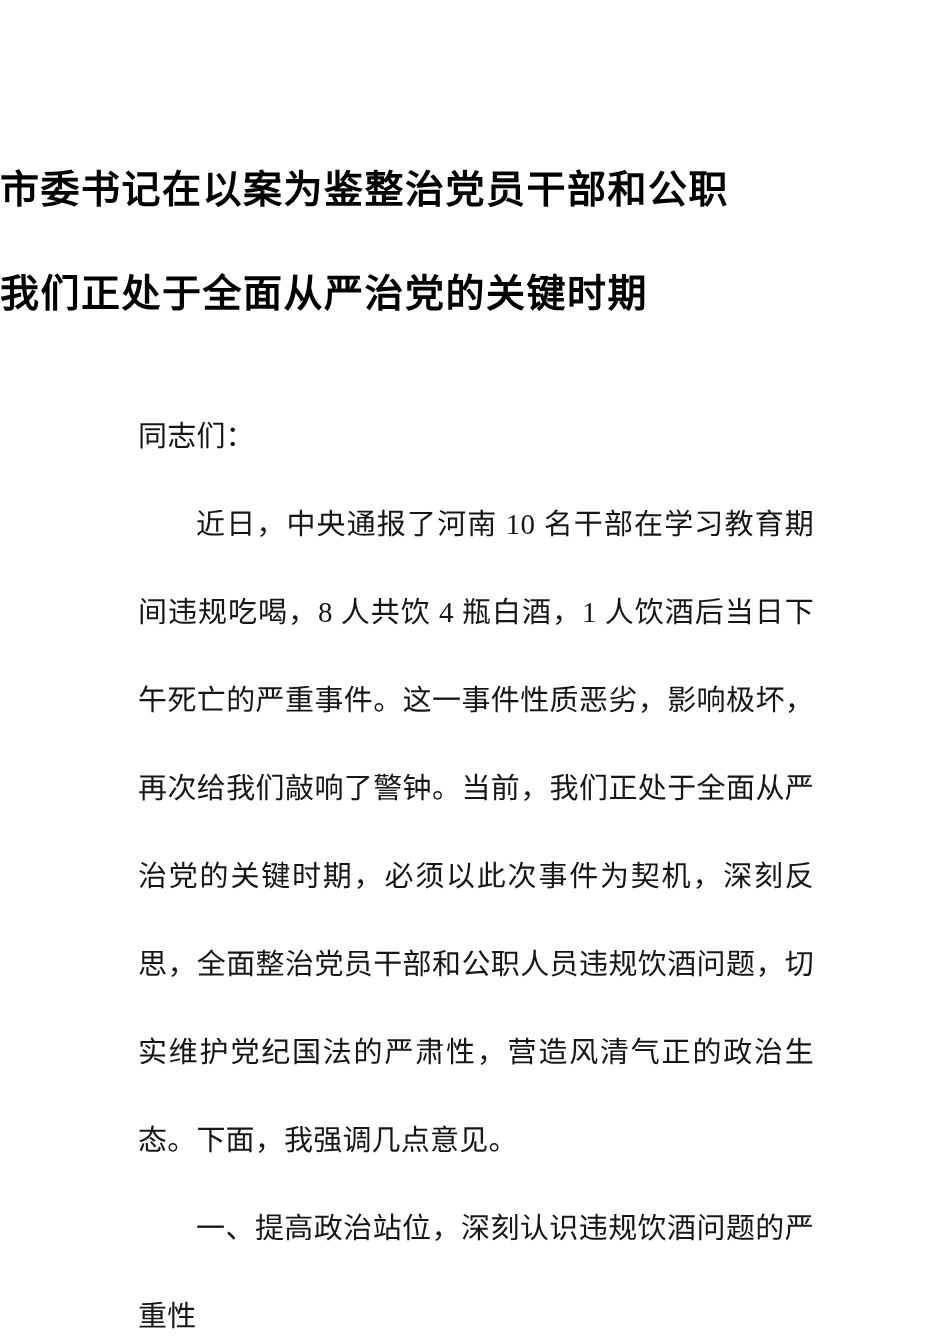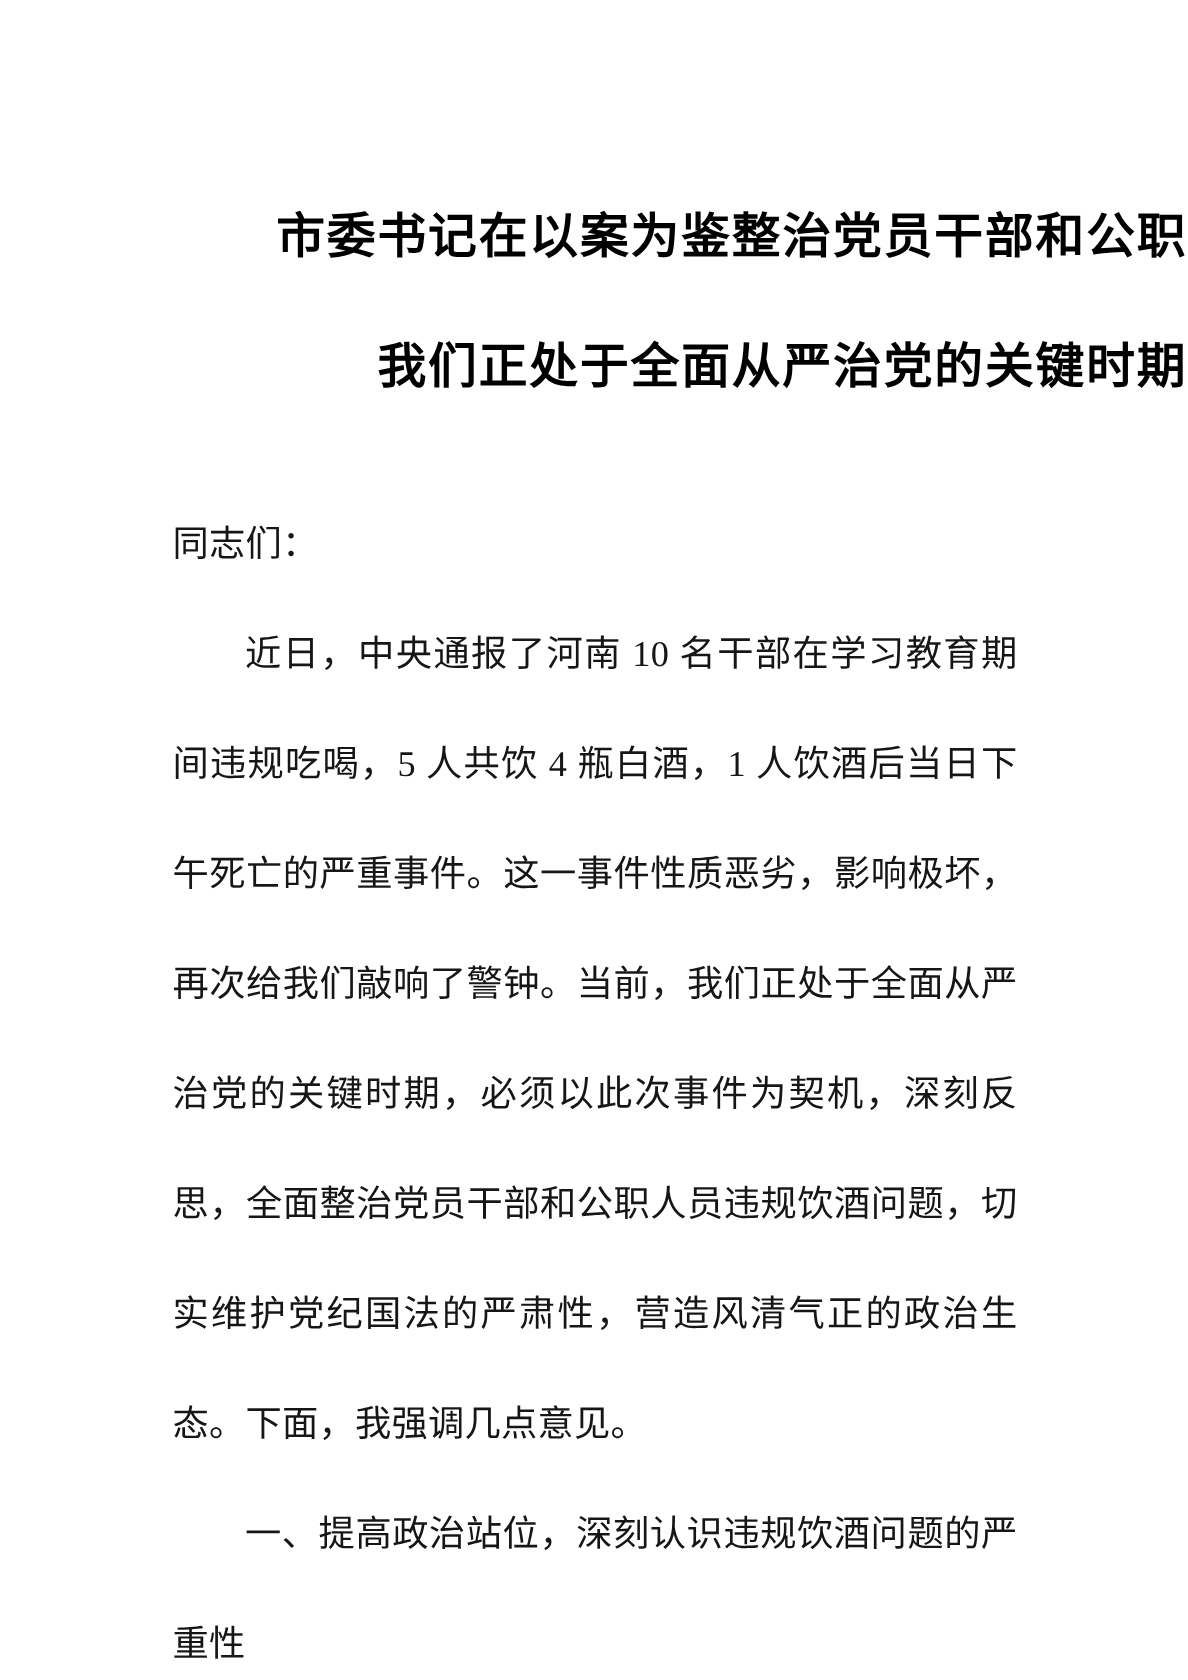--- a/index.html
+++ b/index.html
@@ -20,21 +20,21 @@
     color: #0b0b0b;
     -webkit-font-smoothing: antialiased;
   }
 
   
   .doc-title {
     position: absolute;
     left: 0;
     right: 0;
     top: 138px;
-    text-align: right;
+    text-align: left;
   }
 
   .doc-title .title-line {
     display: block;
     font-family: "Liberation Sans", "DejaVu Sans", sans-serif;
     font-weight: 700;
     font-size: 39px;
     line-height: 104px;
     letter-spacing: 1.5px;
     color: #000000;
@@ -80,19 +80,19 @@
 
   <div class="doc-title">
     <span class="title-line">市委书记在以案为鉴整治党员干部和公职</span>
     <span class="title-line">我们正处于全面从严治党的关键时期</span>
   </div>
 
   <div class="doc-body">
 
     <p class="para salutation">同志们：</p>
 
-    <p class="para indent">近日，中央通报了河南 10 名干部在学习教育期间违规吃喝，5 人共饮 4 瓶白酒，1 人饮酒后当日下午死亡的严重事件。这一事件性质恶劣，影响极坏，再次给我们敲响了警钟。当前，我们正处于全面从严治党的关键时期，必须以此次事件为契机，深刻反思，全面整治党员干部和公职人员违规饮酒问题，切实维护党纪国法的严肃性，营造风清气正的政治生态。下面，我强调几点意见。</p>
+    <p class="para indent">近日，中央通报了河南 10 名干部在学习教育期间违规吃喝，8 人共饮 4 瓶白酒，1 人饮酒后当日下午死亡的严重事件。这一事件性质恶劣，影响极坏，再次给我们敲响了警钟。当前，我们正处于全面从严治党的关键时期，必须以此次事件为契机，深刻反思，全面整治党员干部和公职人员违规饮酒问题，切实维护党纪国法的严肃性，营造风清气正的政治生态。下面，我强调几点意见。</p>
 
     <p class="para section-heading">一、提高政治站位，深刻认识违规饮酒问题的严重性</p>
 
   </div>
 
 </div>
 
 </body></html>

